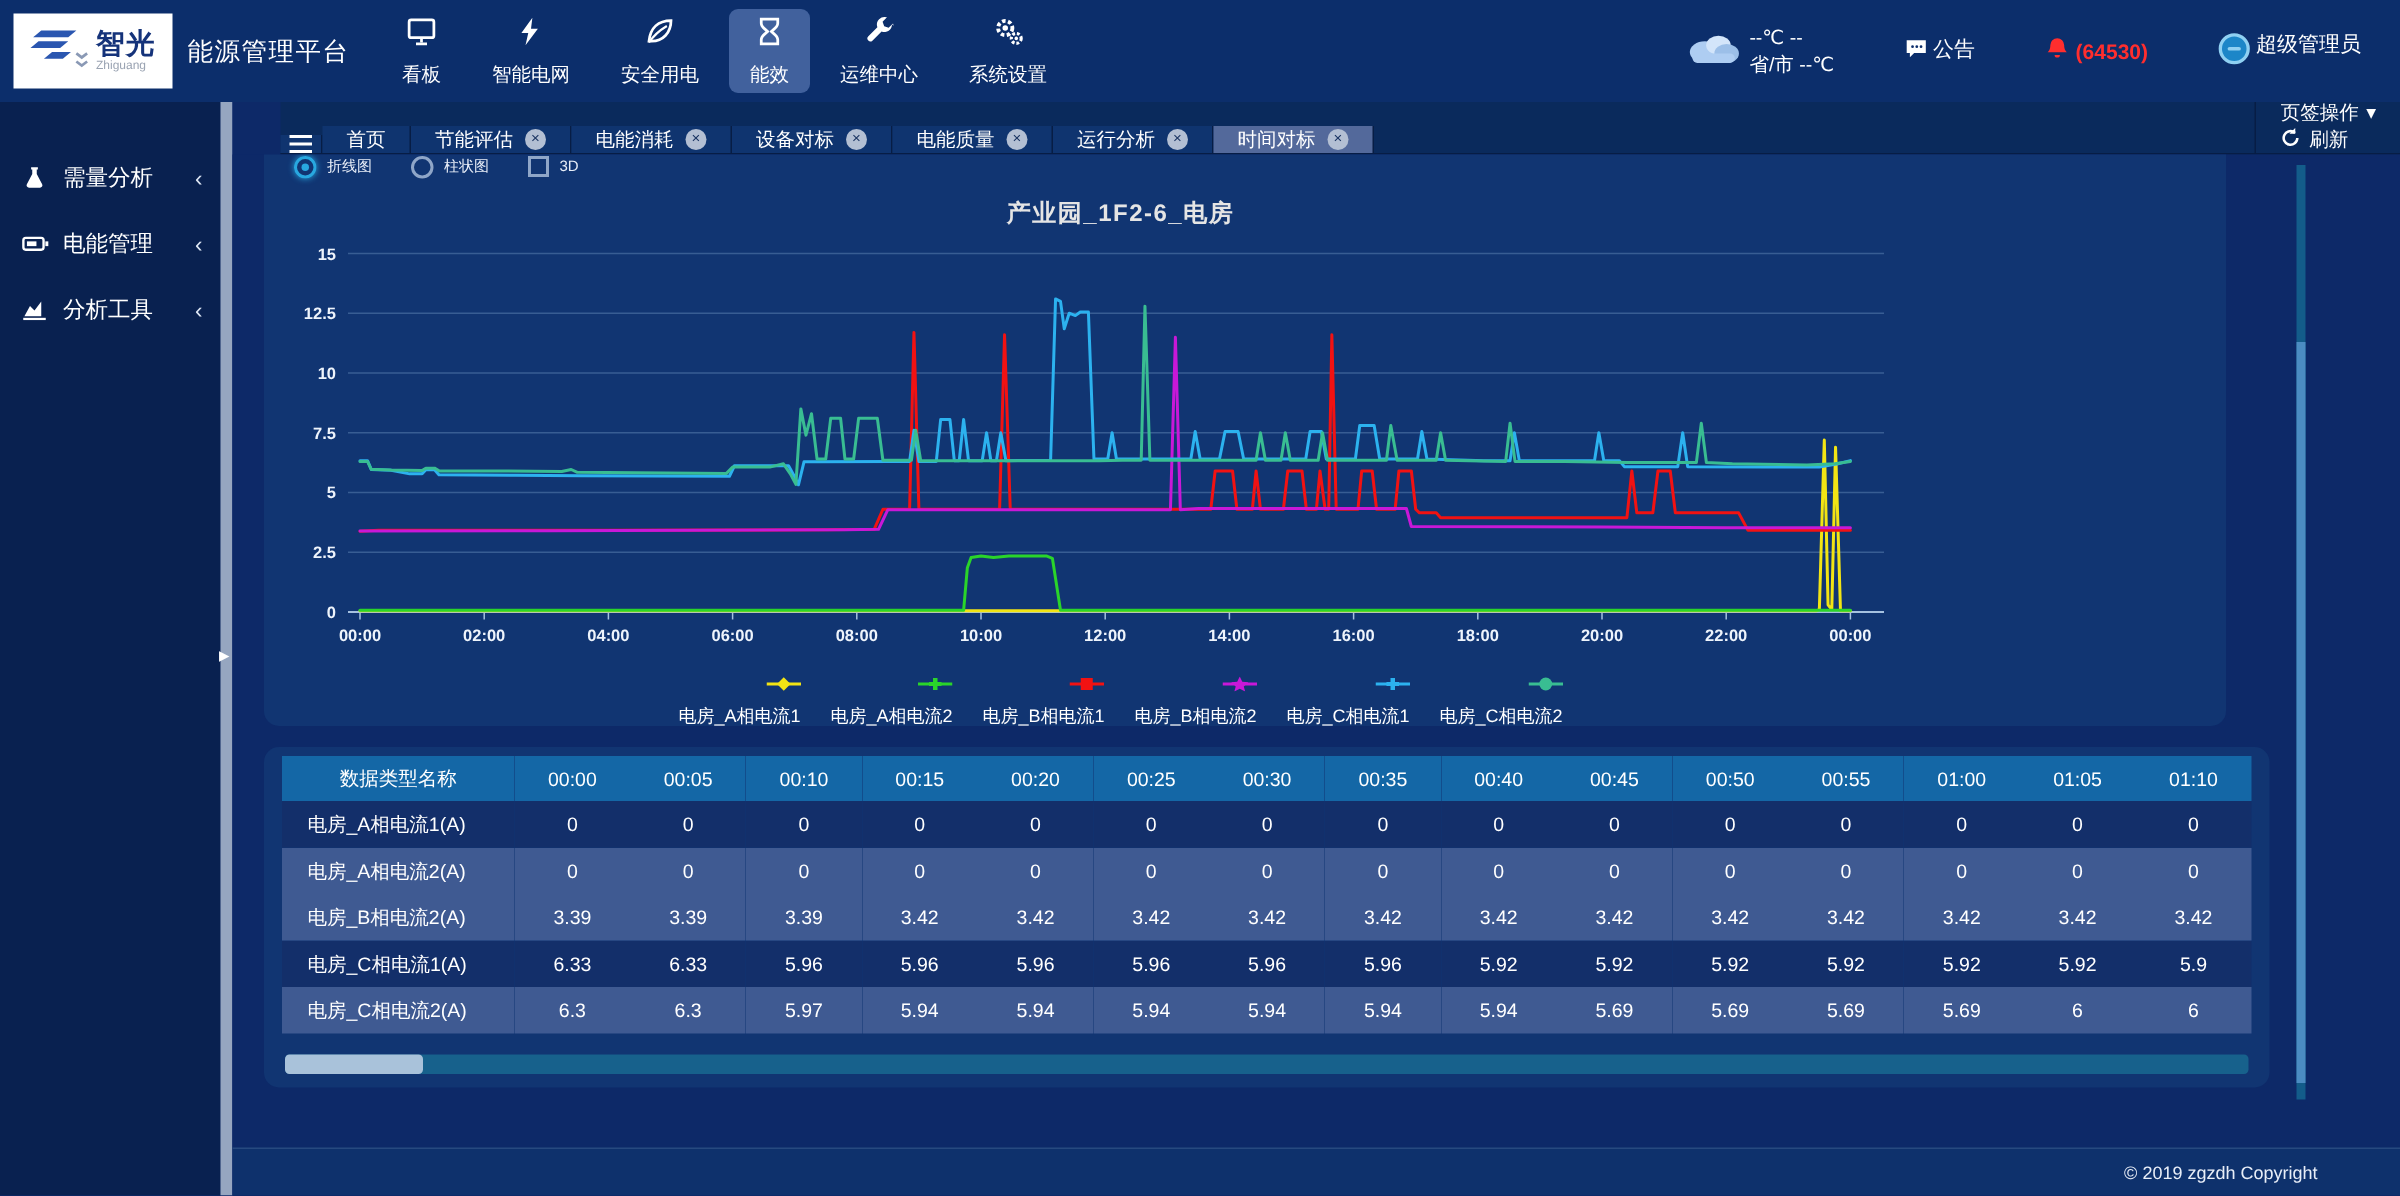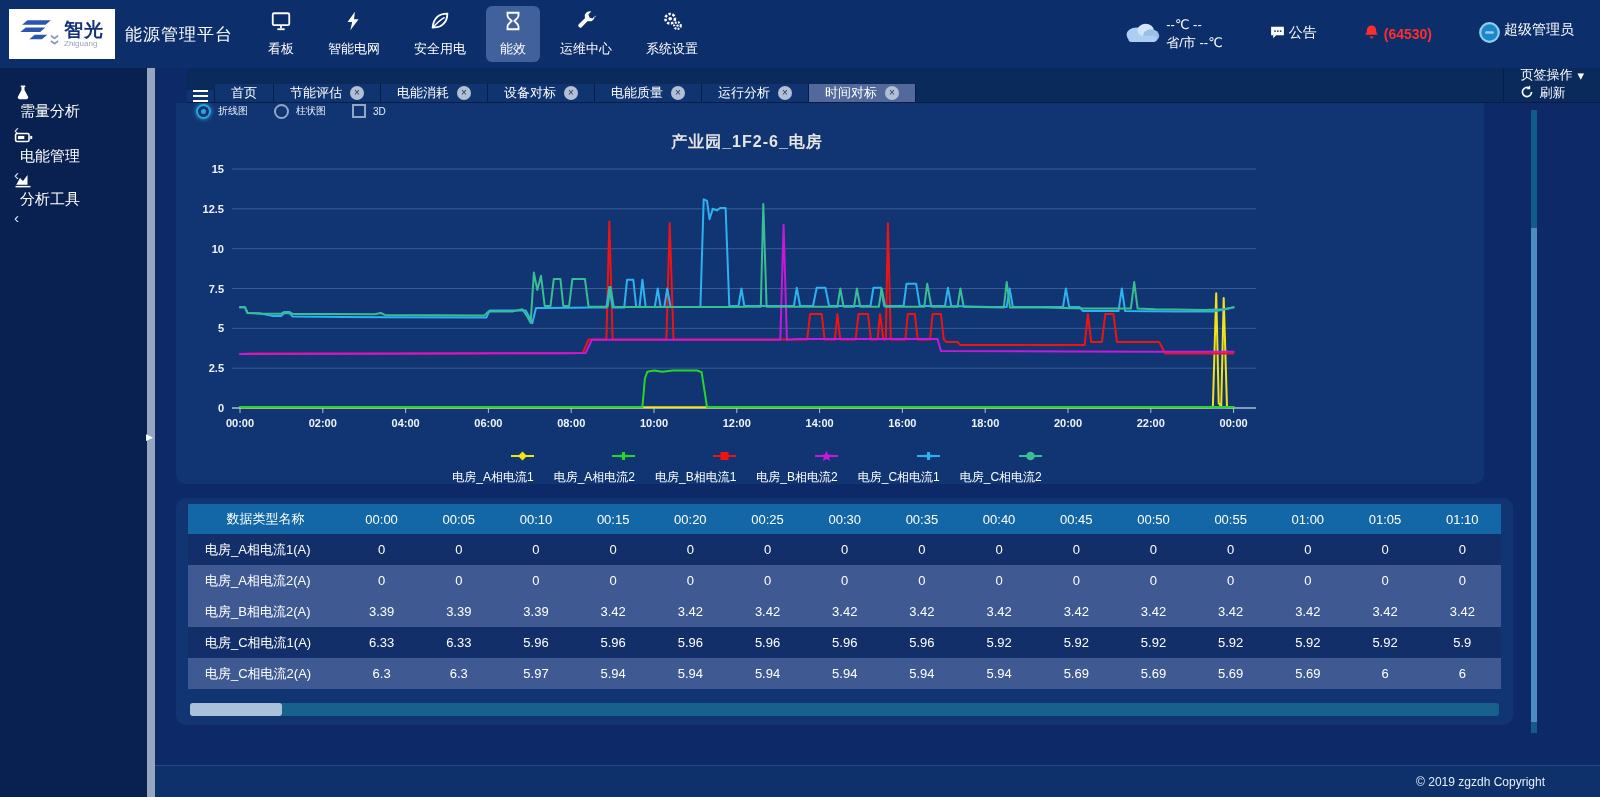--- a/index.html
+++ b/index.html
@@ -21,21 +21,21 @@
   .nav-item.active { background:#41619d; }
   .nav-right { margin-left:auto; display:flex; align-items:center; gap:46px; padding-right:26px; }
   .weather { display:flex; align-items:center; gap:4px; }
   .weather-lines { display:flex; flex-direction:column; line-height:1.35; font-size:13px; }
   .notice, .user { display:flex; align-items:flex-start; gap:3px; font-size:14px; cursor:pointer; }
   .alarm { display:flex; align-items:center; gap:4px; font-size:14px; color:#ff2e2e; font-weight:bold; cursor:pointer; }
 
   
   .body-row { display:flex; height:729px; }
   .sidebar { width:147px; background:#092150; padding-top:16px; }
-  .side-item { height:44px; display:flex; align-items:flex-start; padding:0 12px 0 14px; cursor:pointer;flex-direction:column; }
+  .side-item { height:44px; display:flex; align-items:flex-end; padding:0 12px 0 14px; cursor:pointer; }
   .side-item .side-icon { width:22px; display:flex; }
   .side-item .side-label { font-size:15px; color:#fff; margin-left:6px; flex:1; }
   .side-item .side-chevron { color:#dfe8f5; font-size:15px; }
   .side-divider { width:8px; background:#96a6c0; position:relative; }
   .side-handle { position:absolute; top:361px; left:-1px; width:10px; height:16px; color:#fff; font-size:9px; line-height:16px; cursor:pointer; }
 
   .main-col { flex:1; display:flex; flex-direction:column; position:relative; background:#0d2968; }
 
   
   .tabbar { height:35px; background:#0a2a5c; display:flex; align-items:flex-end; border-bottom:1px solid #071d45;margin-left:32px; }

